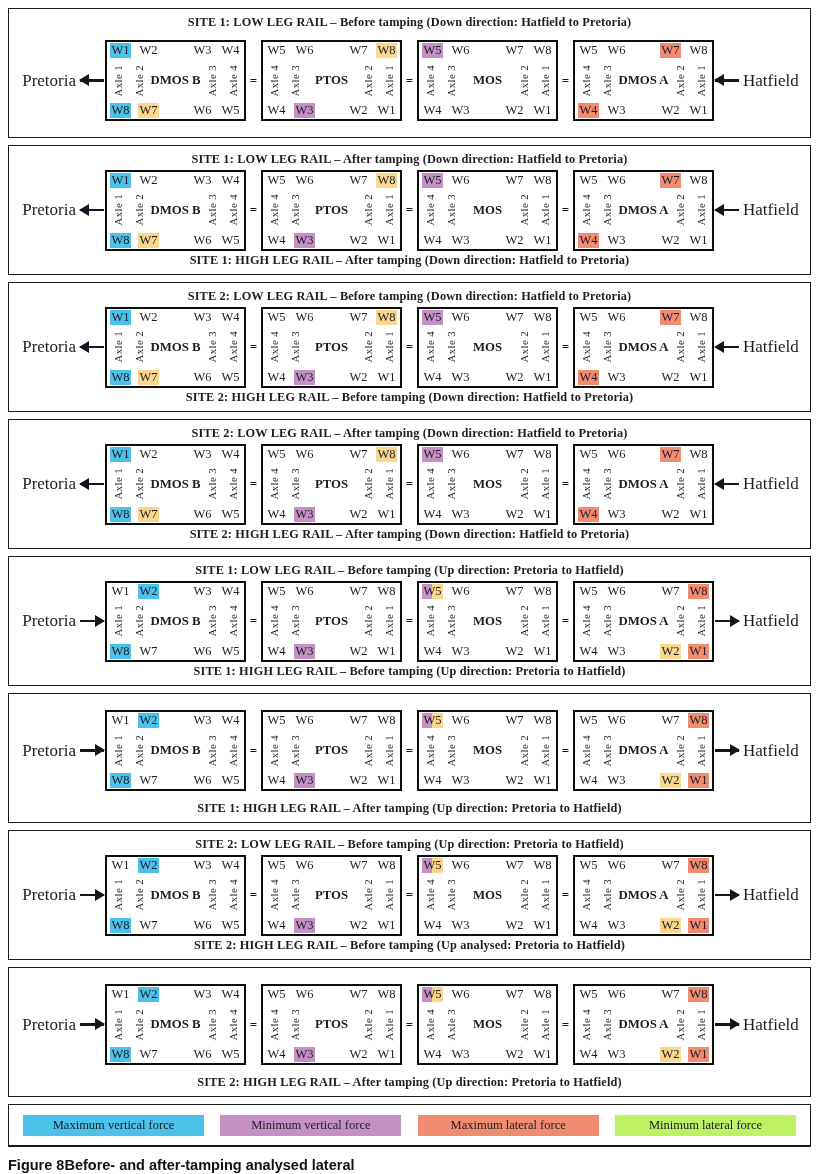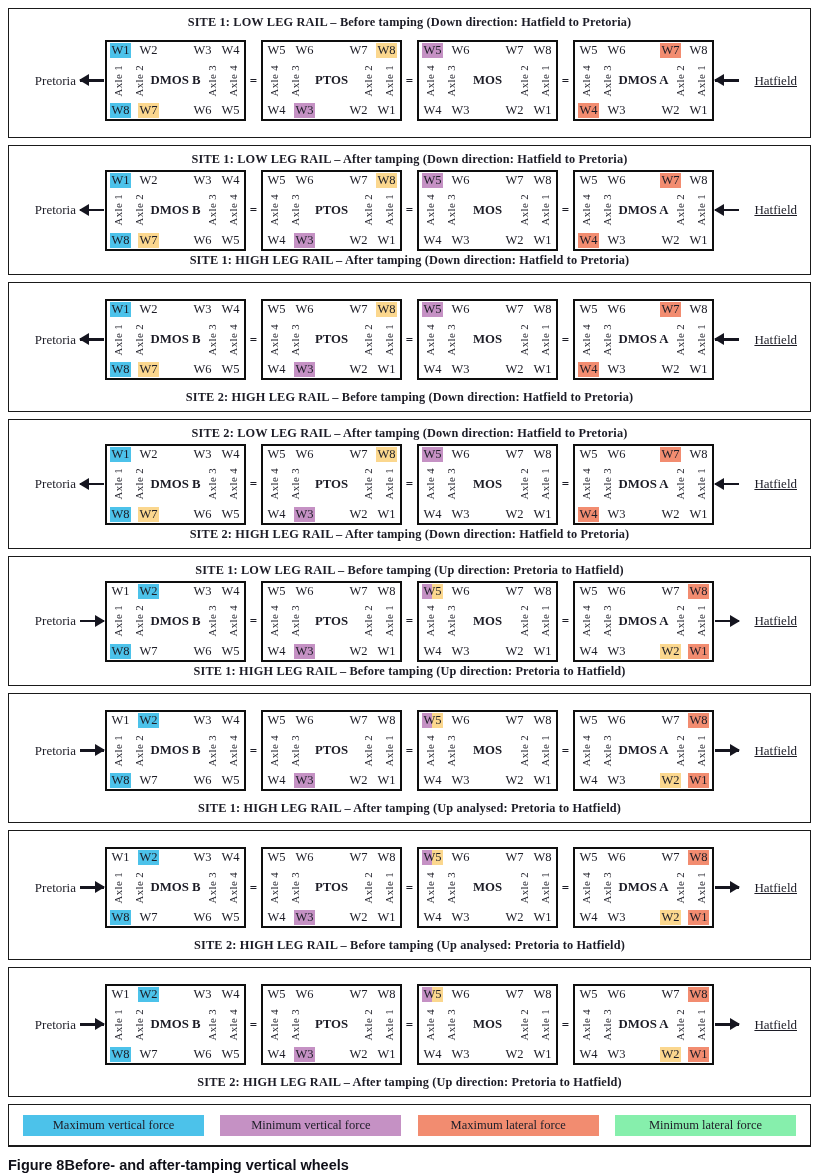--- a/index.html
+++ b/index.html
@@ -4,23 +4,23 @@
 <style>
   html,body{margin:0;padding:0;background:#ffffff;}
   body{width:819px;height:1174px;font-family:"Liberation Serif","DejaVu Serif",serif;color:#1c1c26;}
   .page{box-sizing:border-box;width:819px;padding:8px 8px 0 8px;}
 
   
   .panel{box-sizing:border-box;border:1.5px solid #1a1a1a;height:130px;margin-bottom:7px;
          display:flex;flex-direction:column;justify-content:space-between;padding:6px 2px;background:#fff;}
   .ptitle{text-align:center;font-weight:bold;font-size:12.3px;letter-spacing:0.15px;white-space:nowrap;}
   .pmid{display:flex;align-items:center;justify-content:center;flex:1;}
-  .endlabel{font-size:13px;width:54px;flex:none;}
+  .endlabel{font-size:17px;width:54px;flex:none;}
   .endlabel.left{text-align:right;padding-right:3px;}
-  .endlabel.right{text-align:right;padding-left:3px;text-decoration:underline;}
+  .endlabel.right{text-align:right;padding-left:3px;}
 
   
   .arr{flex:none;width:26px;height:13px;position:relative;}
   .arr .shaft{position:absolute;left:1px;right:1px;top:5.2px;height:2.6px;background:#15151f;}
   .arr.head-left::before{content:"";position:absolute;left:0;top:0.2px;width:0;height:0;
       border-top:6.2px solid transparent;border-bottom:6.2px solid transparent;border-right:10px solid #15151f;}
   .arr.head-right::before{content:"";position:absolute;right:0;top:0.2px;width:0;height:0;
       border-top:6.2px solid transparent;border-bottom:6.2px solid transparent;border-left:10px solid #15151f;}
 
   .wagons{display:flex;align-items:center;justify-content:center;}
@@ -348,20 +348,21 @@
   </span>
           </span>
       <span class="arr head-left">
             <span class="shaft"></span>
           </span>
       <span class="endlabel right">Hatfield</span>
     </div>
     <div class="ptitle">SITE 1: HIGH LEG RAIL – After tamping (Down direction: Hatfield to Pretoria)</div>
   </div>
       <div class="panel">
+    <div class="ptitle">SITE 2: LOW LEG RAIL – Before tamping (Down direction: Hatfield to Pretoria)</div>
     <div class="pmid">
       <span class="endlabel left">Pretoria</span>
       <span class="arr head-left">
             <span class="shaft"></span>
           </span>
       <span class="wagons">
             <span class="wagon">
     <span class="wrow">
       <span class="pair">
                   <span class="wheel" style="background: rgb(76, 194, 234);">W1</span>
@@ -947,23 +948,24 @@
                   <span class="wheel" style="background: rgb(242, 140, 112);">W1</span>
                 </span>
     </span>
   </span>
           </span>
       <span class="arr head-right">
             <span class="shaft"></span>
           </span>
       <span class="endlabel right">Hatfield</span>
     </div>
-    <div class="ptitle">SITE 1: HIGH LEG RAIL – After tamping (Up analysed: Pretoria to Hatfield)</div>
+    <div class="ptitle">SITE 1: HIGH LEG RAIL – After tamping (Up direction: Pretoria to Hatfield)</div>
   </div>
       <div class="panel">
+    <div class="ptitle">SITE 2: LOW LEG RAIL – Before tamping (Up direction: Pretoria to Hatfield)</div>
     <div class="pmid">
       <span class="endlabel left">Pretoria</span>
       <span class="arr head-right">
             <span class="shaft"></span>
           </span>
       <span class="wagons">
             <span class="wagon">
     <span class="wrow">
       <span class="pair">
                   <span class="wheel">W1</span>
@@ -1254,18 +1256,18 @@
           </span>
       <span class="endlabel right">Hatfield</span>
     </div>
     <div class="ptitle">SITE 2: HIGH LEG RAIL – After tamping (Up direction: Pretoria to Hatfield)</div>
   </div>
     </div>
   <div class="legend" id="legend">
       <span class="chip" style="background: rgb(76, 194, 234);">Maximum vertical force</span>
       <span class="chip" style="background: rgb(197, 145, 196); text-align: right;">Minimum vertical force</span>
       <span class="chip" style="background: rgb(242, 140, 112);">Maximum lateral force</span>
-      <span class="chip" style="background: #86efac;">Minimum lateral force</span>
+      <span class="chip" style="background: #bef264;">Minimum lateral force</span>
     </div>
   <div class="caption">
-    <span class="cap-prefix">Figure 8</span><span class="cap-text">Before- and after-tamping vertical wheels</span>
+    <span class="cap-prefix">Figure 8</span><span class="cap-text">Before- and after-tamping analysed lateral</span>
   </div>
 </div>
 
 </body></html>

